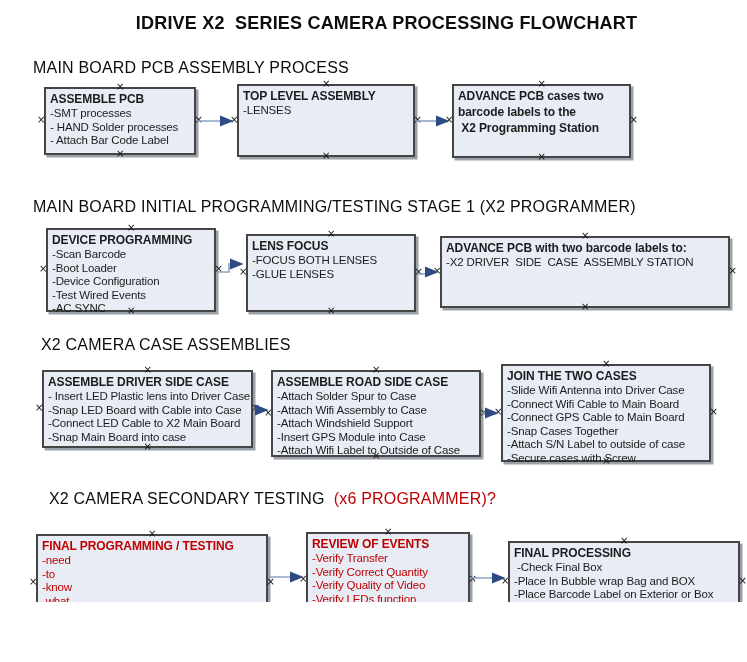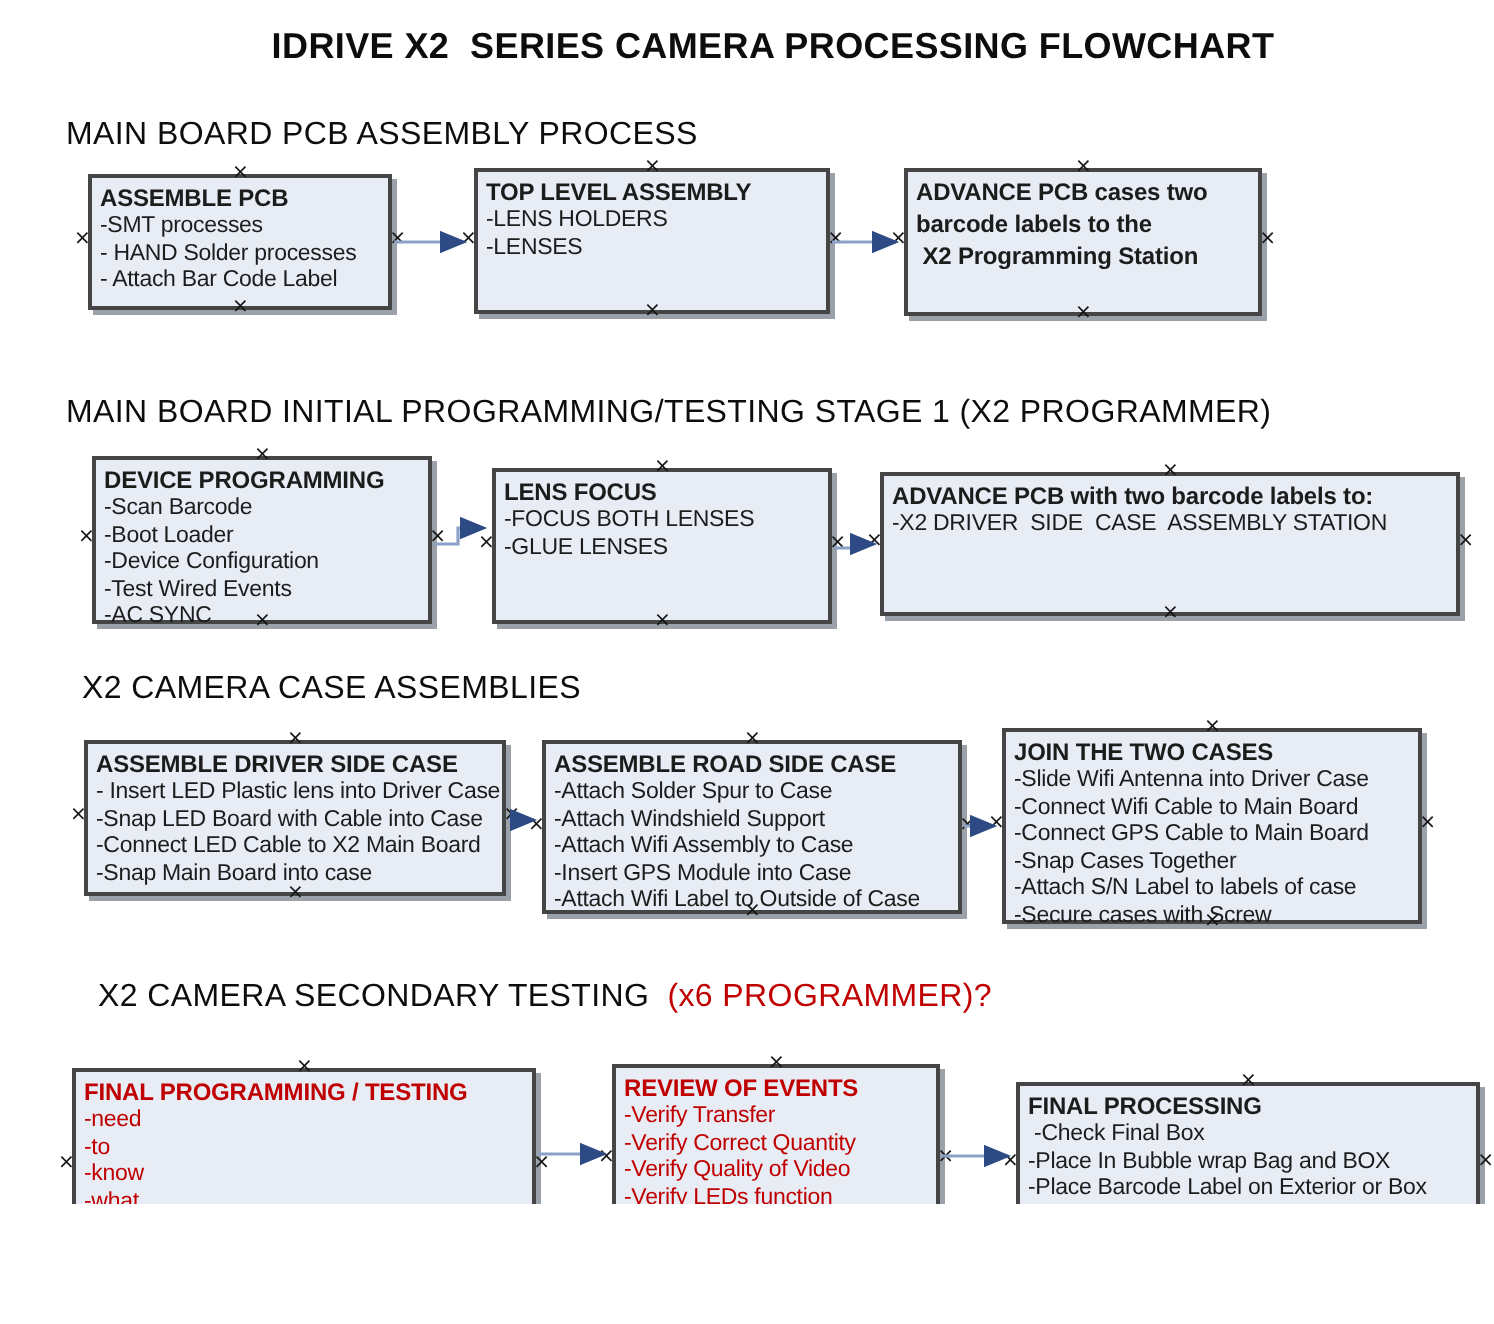--- a/index.html
+++ b/index.html
@@ -49,21 +49,20 @@
         <div class="fc-line">-SMT processes</div>
         <div class="fc-line">- HAND Solder processes</div>
         <div class="fc-line">- Attach Bar Code Label</div>
         <span class="xmark xm-t">×</span>
         <span class="xmark xm-b">×</span>
         <span class="xmark xm-l">×</span>
         <span class="xmark xm-r">×</span>
       </div>
       <div class="fc-box" style="left: 224px; top: 84px; width: 178px; height: 73px;">
         <div class="fc-title">TOP LEVEL ASSEMBLY</div>
-        <div class="fc-line">-LENS HOLDERS</div>
         <div class="fc-line">-LENSES</div>
         <span class="xmark xm-t">×</span>
         <span class="xmark xm-b">×</span>
         <span class="xmark xm-l">×</span>
         <span class="xmark xm-r">×</span>
       </div>
       <div class="fc-box" style="left: 439px; top: 84px; width: 179px; height: 74px;">
         <div class="fc-title">ADVANCE PCB cases two</div>
         <div class="fc-title">barcode labels to the</div>
         <div class="fc-title"> X2 Programming Station</div>
@@ -108,36 +107,36 @@
         <div class="fc-line">-Connect LED Cable to X2 Main Board</div>
         <div class="fc-line">-Snap Main Board into case</div>
         <span class="xmark xm-t">×</span>
         <span class="xmark xm-b">×</span>
         <span class="xmark xm-l">×</span>
         <span class="xmark xm-r">×</span>
       </div>
       <div class="fc-box" style="left: 258px; top: 370px; width: 210px; height: 87px;">
         <div class="fc-title">ASSEMBLE ROAD SIDE CASE</div>
         <div class="fc-line">-Attach Solder Spur to Case</div>
+        <div class="fc-line">-Attach Wifi Assembly to Case</div>
         <div class="fc-line">-Attach Windshield Support</div>
-        <div class="fc-line">-Attach Wifi Assembly to Case</div>
         <div class="fc-line">-Insert GPS Module into Case</div>
         <div class="fc-line">-Attach Wifi Label to Outside of Case</div>
         <span class="xmark xm-t">×</span>
         <span class="xmark xm-b">×</span>
         <span class="xmark xm-l">×</span>
         <span class="xmark xm-r">×</span>
       </div>
       <div class="fc-box" style="left: 488px; top: 364px; width: 210px; height: 98px;">
         <div class="fc-title">JOIN THE TWO CASES</div>
         <div class="fc-line">-Slide Wifi Antenna into Driver Case</div>
         <div class="fc-line">-Connect Wifi Cable to Main Board</div>
         <div class="fc-line">-Connect GPS Cable to Main Board</div>
         <div class="fc-line">-Snap Cases Together</div>
-        <div class="fc-line">-Attach S/N Label to labels of case</div>
+        <div class="fc-line">-Attach S/N Label to outside of case</div>
         <div class="fc-line">-Secure cases with Screw</div>
         <span class="xmark xm-t">×</span>
         <span class="xmark xm-b">×</span>
         <span class="xmark xm-l">×</span>
         <span class="xmark xm-r">×</span>
       </div>
       <div class="fc-box red" style="left: 23px; top: 534px; width: 232px; height: 97px;">
         <div class="fc-title">FINAL PROGRAMMING / TESTING</div>
         <div class="fc-line">-need</div>
         <div class="fc-line">-to</div>

